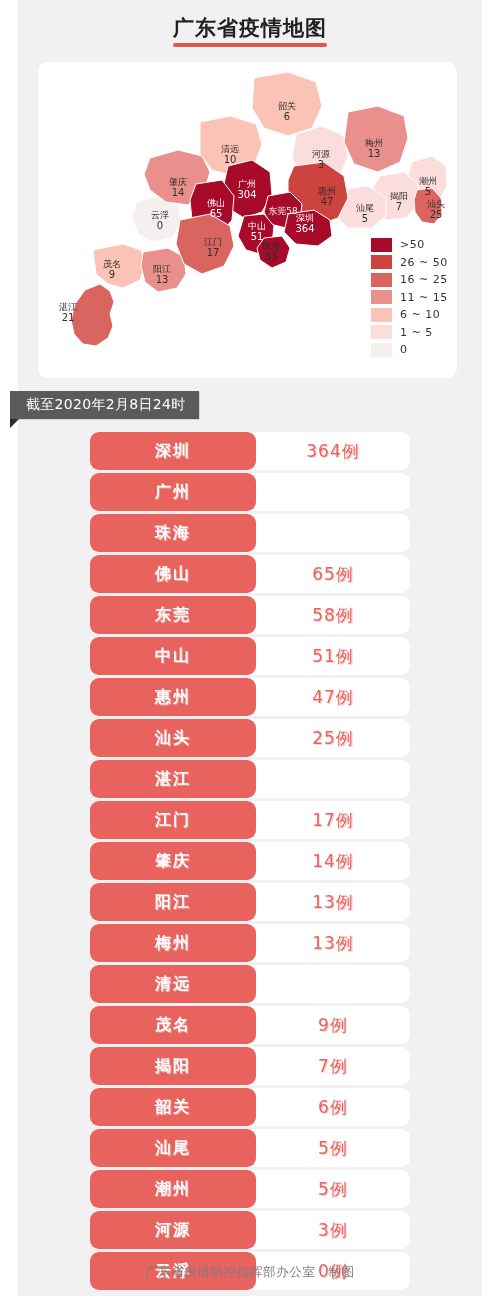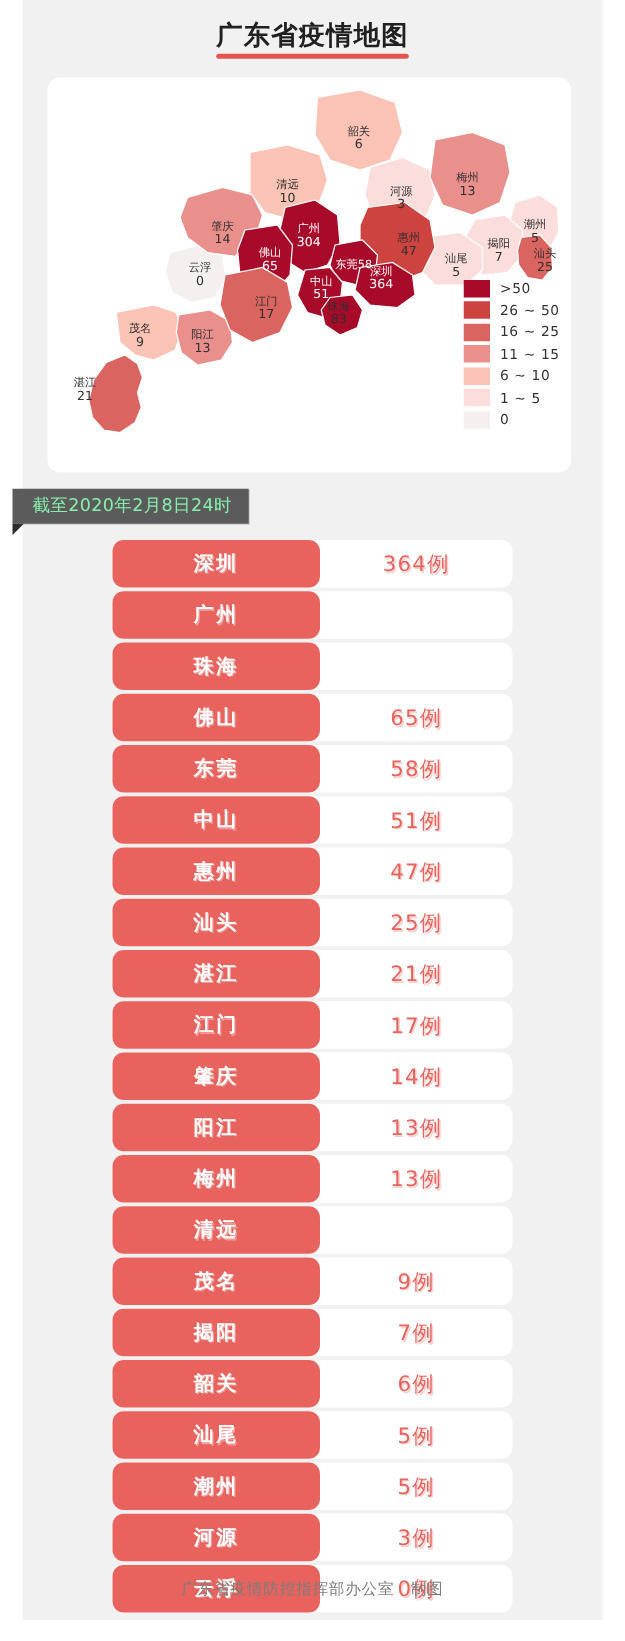--- a/index.html
+++ b/index.html
@@ -87,21 +87,21 @@
   .mlabel .nm { display: block; font-size: 9px; color: #2f2f2f; }
   .mlabel .vl { display: block; font-size: 10px; color: #2f2f2f; }
   .mlabel.dark .nm, .mlabel.dark .vl { color: #ffffff; }
   .mlabel.inline { }
   .mlabel.inline .nm, .mlabel.inline .vl { display: inline; font-size: 9px; }
 
   
   .legend {
     position: absolute;
     left: 333px;
-    top: 160px;
+    top: 174px;
     width: 86px;
   }
   .legend-row {
     display: flex;
     align-items: center;
     height: 17.5px;
   }
   .legend-sw {
     width: 21px; height: 14px;
     flex: none;
@@ -120,21 +120,21 @@
     left: 10px;
     top: 391px;
     height: 28px;
     background: #5b5b5b;
     padding: 0 14px 0 16px;
     display: flex;
     align-items: center;
     box-shadow: 1px 1px 0 rgba(0,0,0,.12);
   }
   .ribbon-text {
-    color: #86efac;
+    color: #ffffff;
     font-size: 14px;
     letter-spacing: .3px;
     font-family: "DejaVu Sans", "Liberation Sans", sans-serif;
   }
   .ribbon-tail {
     position: absolute;
     left: 10px;
     top: 419px;
     width: 0; height: 0;
     border-left: 9px solid #2d2d2d;
@@ -454,23 +454,20 @@
         </div>
       <div class="tval">
           <span>25例</span>
         </div>
     </div>
 
     <div class="trow">
       <div class="tcity">
           <span>湛江</span>
         </div>
-      <div class="tval">
-          <span>21例</span>
-        </div>
     </div>
 
     <div class="trow">
       <div class="tcity">
           <span>江门</span>
         </div>
       <div class="tval">
           <span>17例</span>
         </div>
     </div>

